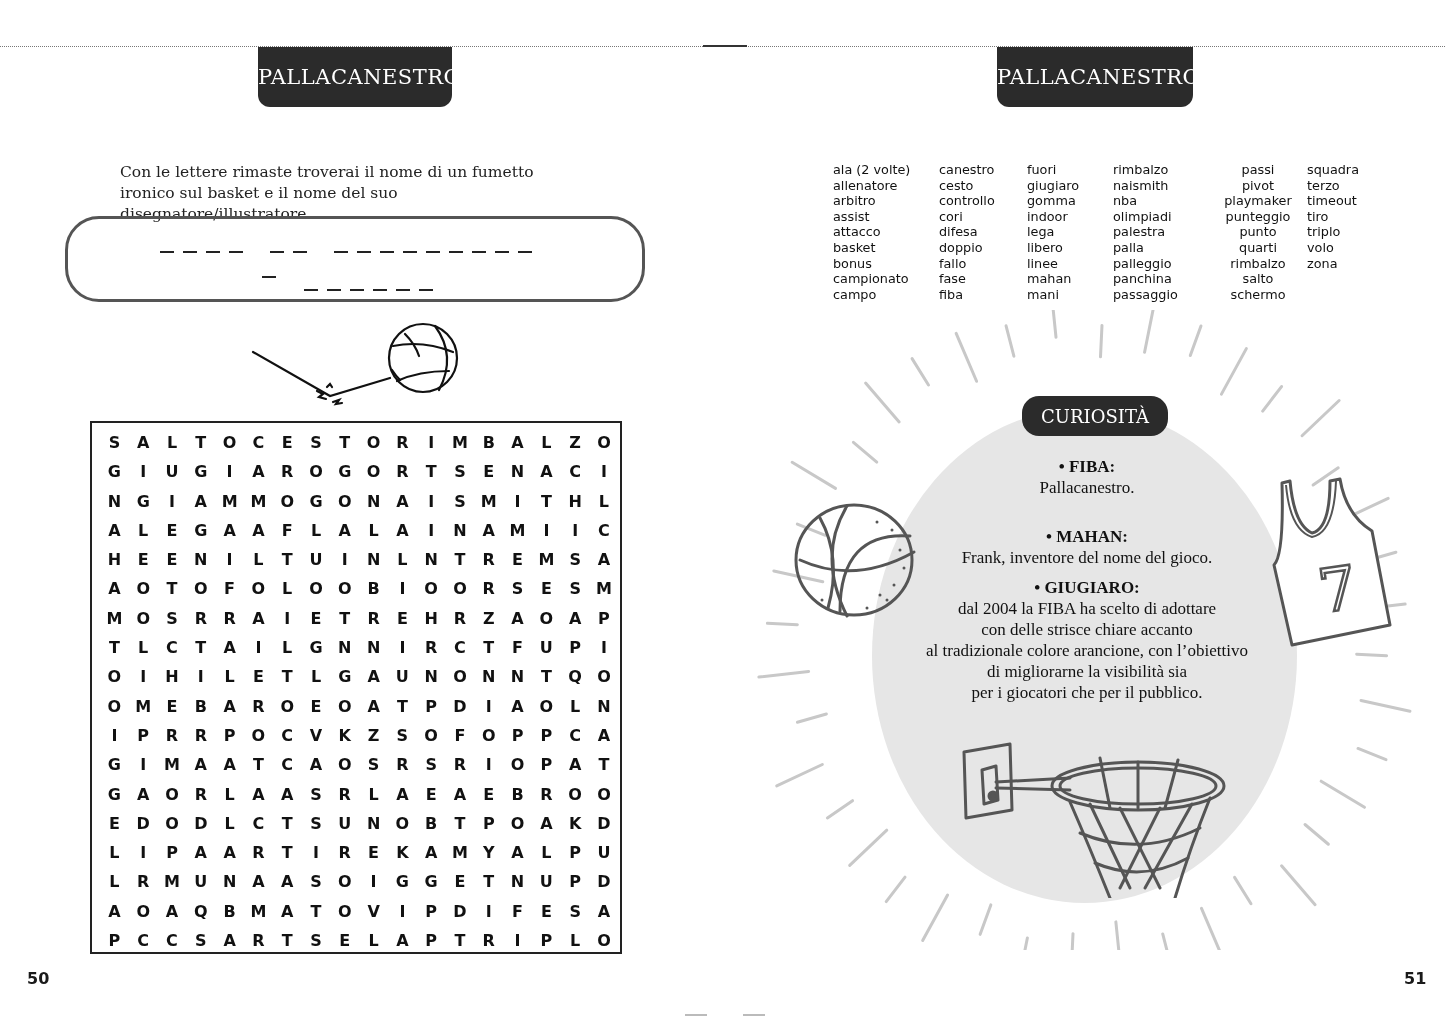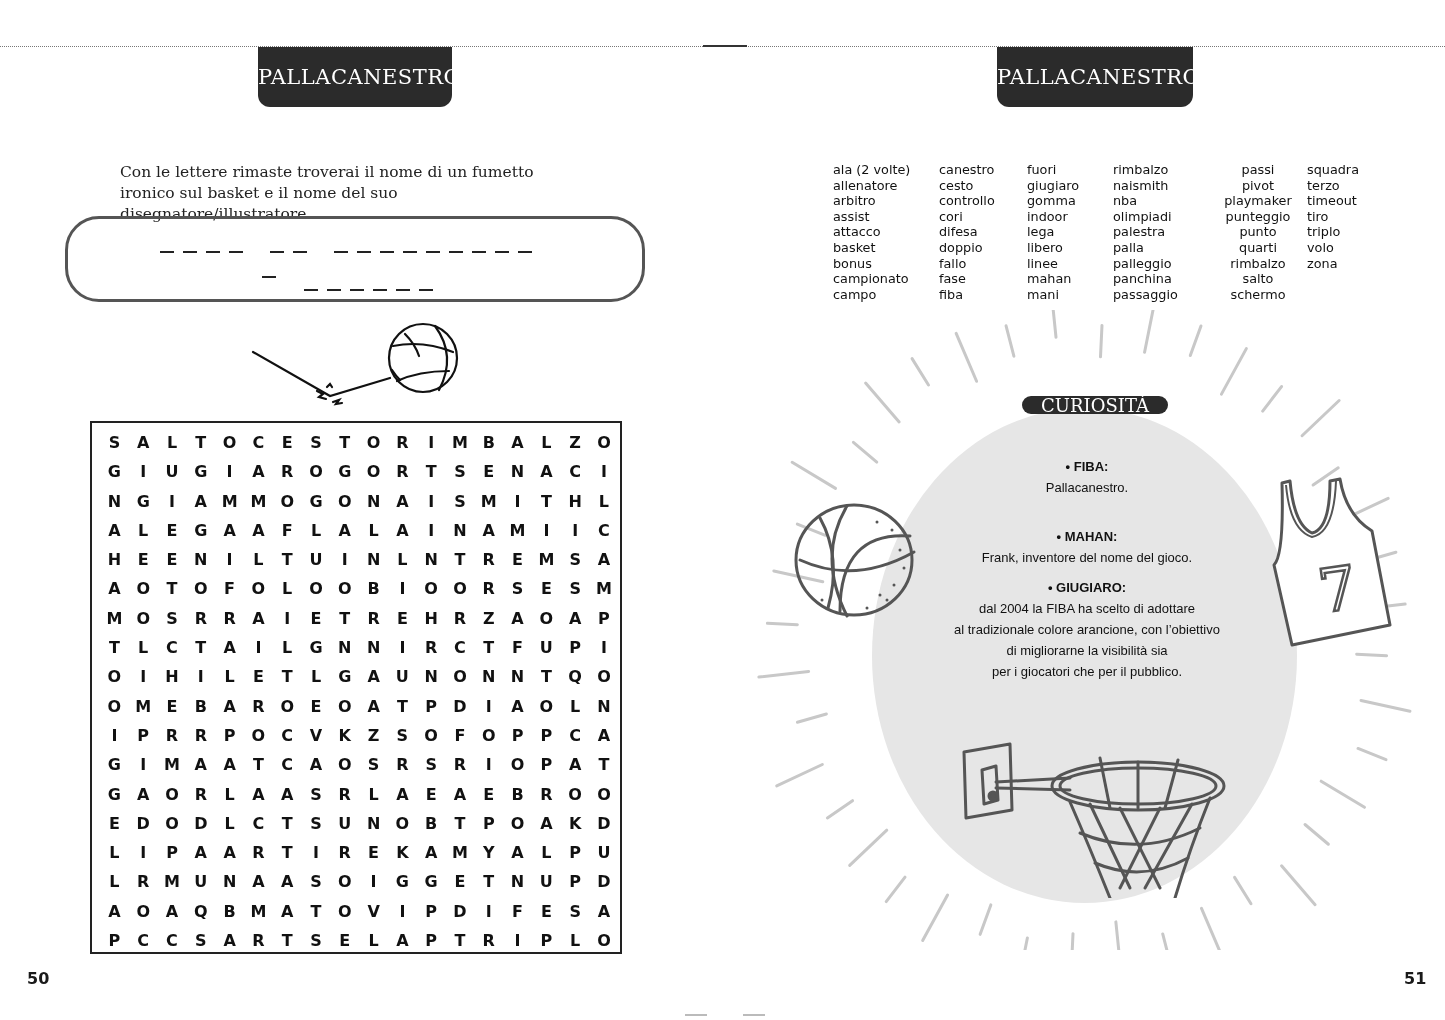--- a/index.html
+++ b/index.html
@@ -24,23 +24,23 @@
 
   .grid-frame { position:absolute; left:90px; top:421px; width:528px; height:529px; border:2px solid #222; }
   .grid { position:absolute; left:8px; top:5px; display:grid; grid-template-columns:repeat(18, 28.8px); grid-auto-rows:29.3px; }
   .cell { text-align:center; font-family:"DejaVu Sans", sans-serif; font-weight:bold; font-size:16px; line-height:29.3px; color:#111; }
 
   .page-num { position:absolute; top:969px; font-family:"DejaVu Sans", sans-serif; font-weight:bold; font-size:16px; }
 
   .word-list { position:absolute; top:162px; display:flex; font-family:"DejaVu Sans", sans-serif; font-size:12.8px; line-height:15.6px; color:#111; }
   .word-col { display:flex; flex-direction:column; }
   .curio-circle { position:absolute; left:150px; top:408px; width:425px; height:495px; border-radius:50%; background:#e6e6e6; }
-  .curio-tab { position:absolute; left:300px; top:396px; width:146px; height:18px; background:#2b2b2b; color:#fff; border-radius:17px;
+  .curio-tab { position:absolute; left:300px; top:396px; width:146px; height:40px; background:#2b2b2b; color:#fff; border-radius:17px;
     display:flex; align-items:center; justify-content:center; font-family:"DejaVu Serif", serif; font-size:18px; }
-  .curio-text { position:absolute; left:175px; width:380px; text-align:center; font-family:Liberation Sans, sans-serif; font-size:13px; line-height:21px; color:#111; }
+  .curio-text { position:absolute; left:175px; width:380px; text-align:center; font-family:Liberation Serif, serif; font-size:17px; line-height:21px; color:#111; }
   .curio-head { font-weight:bold; }
   .bottom-marks { position:absolute; top:1014px; height:2px; width:22px; background:#bbb; }
 </style>
 </head>
 <body>
 
 <div class="top-rule"></div>
 <div class="spine-mark"></div>
 
 <div class="page left">
@@ -567,20 +567,21 @@
     <div class="curio-head">• FIBA:</div>
     <div>Pallacanestro.</div>
   </div>
   <div class="curio-text" style="top:526px;">
     <div class="curio-head">• MAHAN:</div>
     <div>Frank, inventore del nome del gioco.</div>
   </div>
   <div class="curio-text" style="top:577px;left:165px;width:400px;">
     <div class="curio-head">• GIUGIARO:</div>
     <div>dal 2004 la FIBA ha scelto di adottare</div>
+    <div>con delle strisce chiare accanto</div>
     <div>al tradizionale colore arancione, con l’obiettivo</div>
     <div>di migliorarne la visibilità sia</div>
     <div>per i giocatori che per il pubblico.</div>
   </div>
 
   <svg style="position:absolute;left:70px;top:500px;" width="125" height="120" viewBox="0 0 125 120">
     <g fill="none" stroke="#555" stroke-width="3" stroke-linecap="round">
       <ellipse cx="62" cy="60" rx="58" ry="55"></ellipse>
       <path d="M8 60 q55 25 114 -8"></path>
       <path d="M55 6 q-30 50 0 110"></path>

